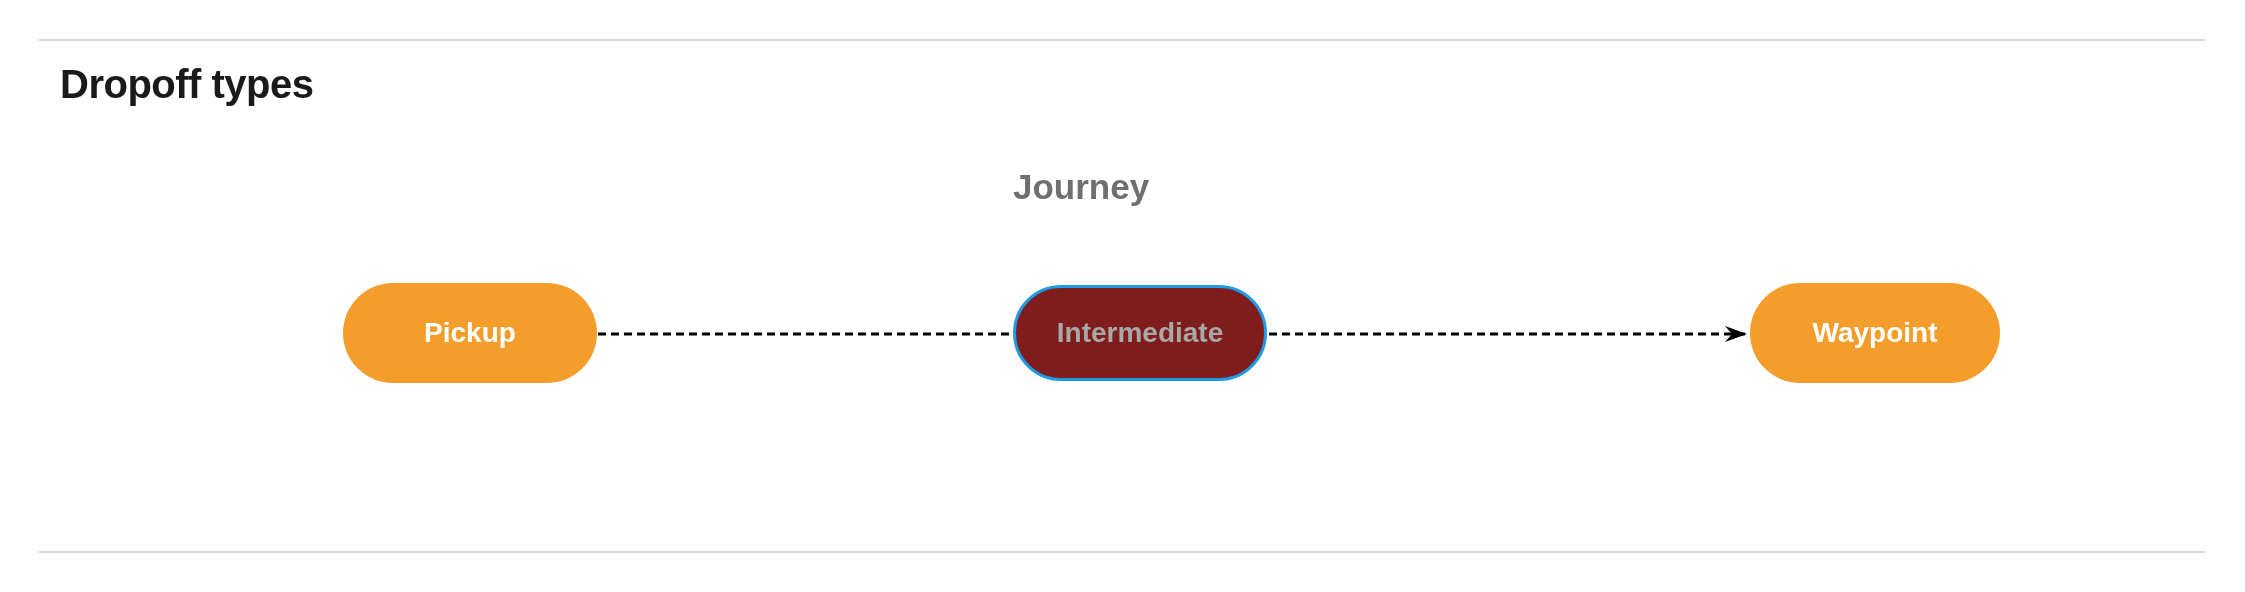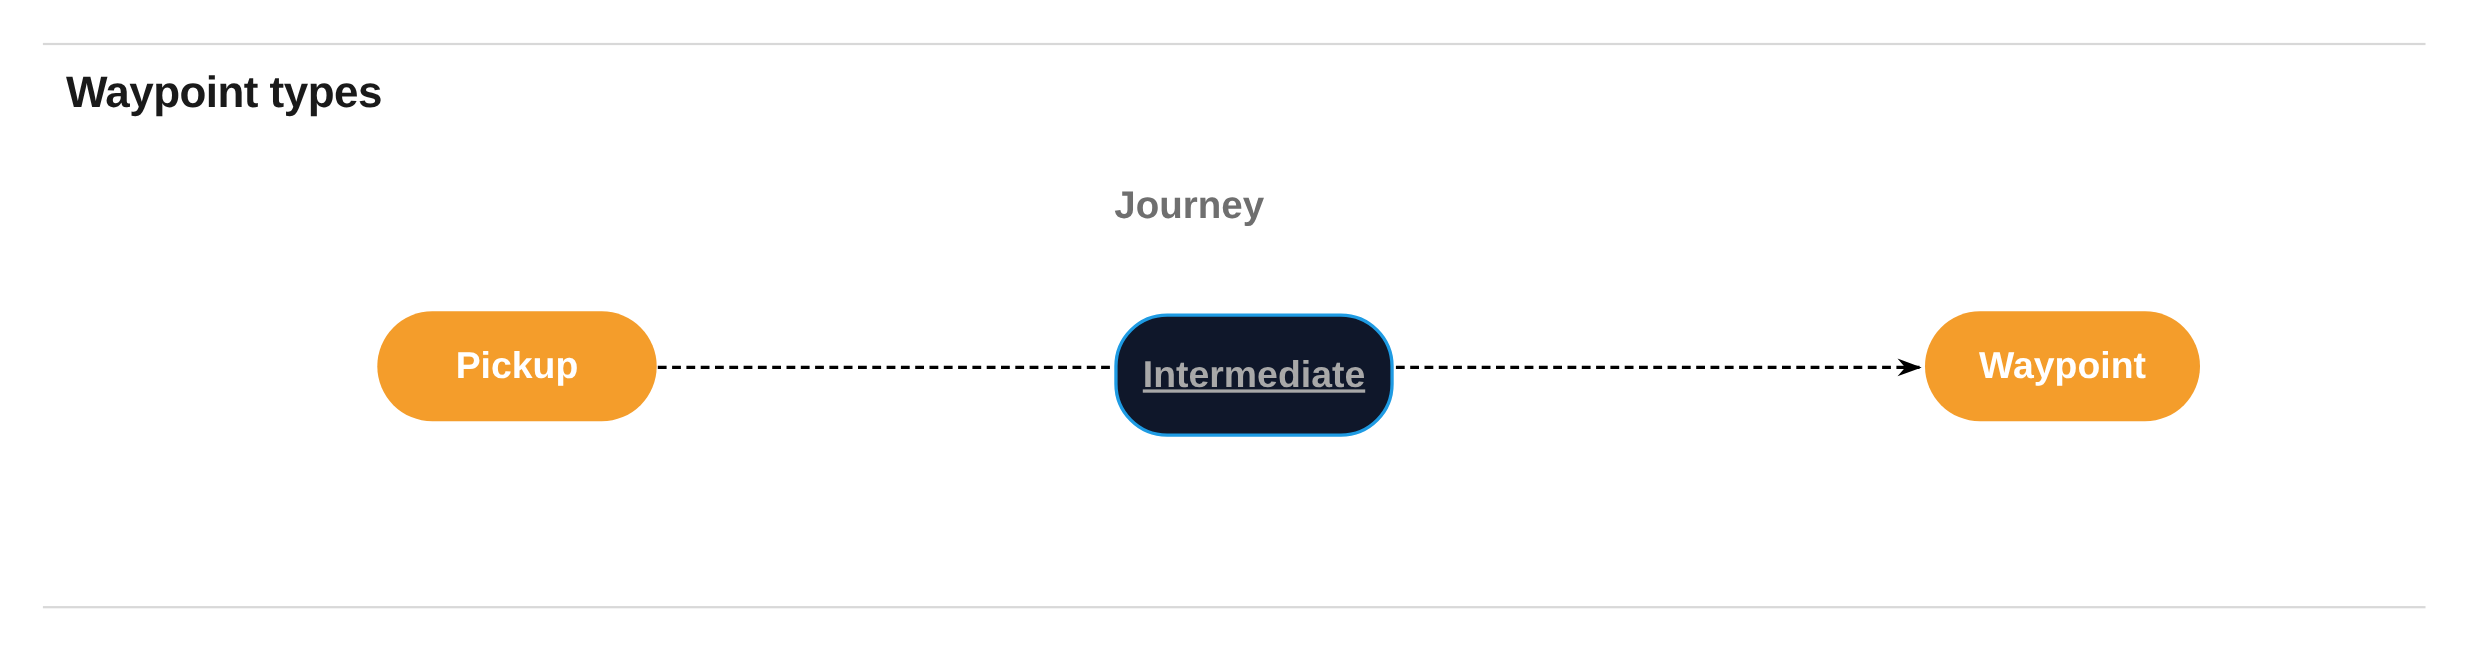--- a/index.html
+++ b/index.html
@@ -57,57 +57,56 @@
   }
   .arrowhead-path { fill: var(--edge-black, #000000); }
   .pill {
     position: absolute;
     top: 283px;
     height: 100px;
     border-radius: 50px;
     display: flex;
     align-items: center;
     justify-content: center;
-    font-size: 34px;
+    font-size: 28px;
     font-weight: bold;
     box-sizing: border-box;
     white-space: nowrap;
   }
   .pill-pickup {
     left: 343px;
     width: 254px;
     background: var(--waypoint-fill-orange, #F49D2B);
     color: var(--waypoint-text-white, #FFFFFF);
   }
   .pill-intermediate {
     left: 1013px;
     top: 285px;
     width: 254px;
-    height: 112px;
+    height: 96px;
     border-radius: 48px;
-    background: #0f172a;
+    background: #7f1d1d;
     border: 3px solid var(--intermediate-border-blue, #1E9BE3);
     color: var(--intermediate-text-gray, #A8A8A8);
-    text-decoration: underline;
   }
   .pill-dropoff {
     left: 1750px;
     width: 250px;
     background: var(--waypoint-fill-orange, #F49D2B);
     color: var(--waypoint-text-white, #FFFFFF);
   }
 </style>
 </head>
 <body>
 
 <div class="canvas">
 
   <div class="divider divider-top"></div>
 
-  <h2 class="page-title">Waypoint types</h2>
+  <h2 class="page-title">Dropoff types</h2>
 
   <div class="journey-label">Journey</div>
 
   <svg class="connectors" viewBox="0 0 2245 592" xmlns="http://www.w3.org/2000/svg" aria-hidden="true">
     <defs>
       <marker id="vee" markerUnits="userSpaceOnUse" markerWidth="26" markerHeight="20" refX="22" refY="9" orient="auto">
         <path class="arrowhead-path" d="M1,1 L23,9 L1,17 L8,9 Z"></path>
       </marker>
     </defs>
     <line class="edge" x1="598" y1="334" x2="1011" y2="334"></line>

